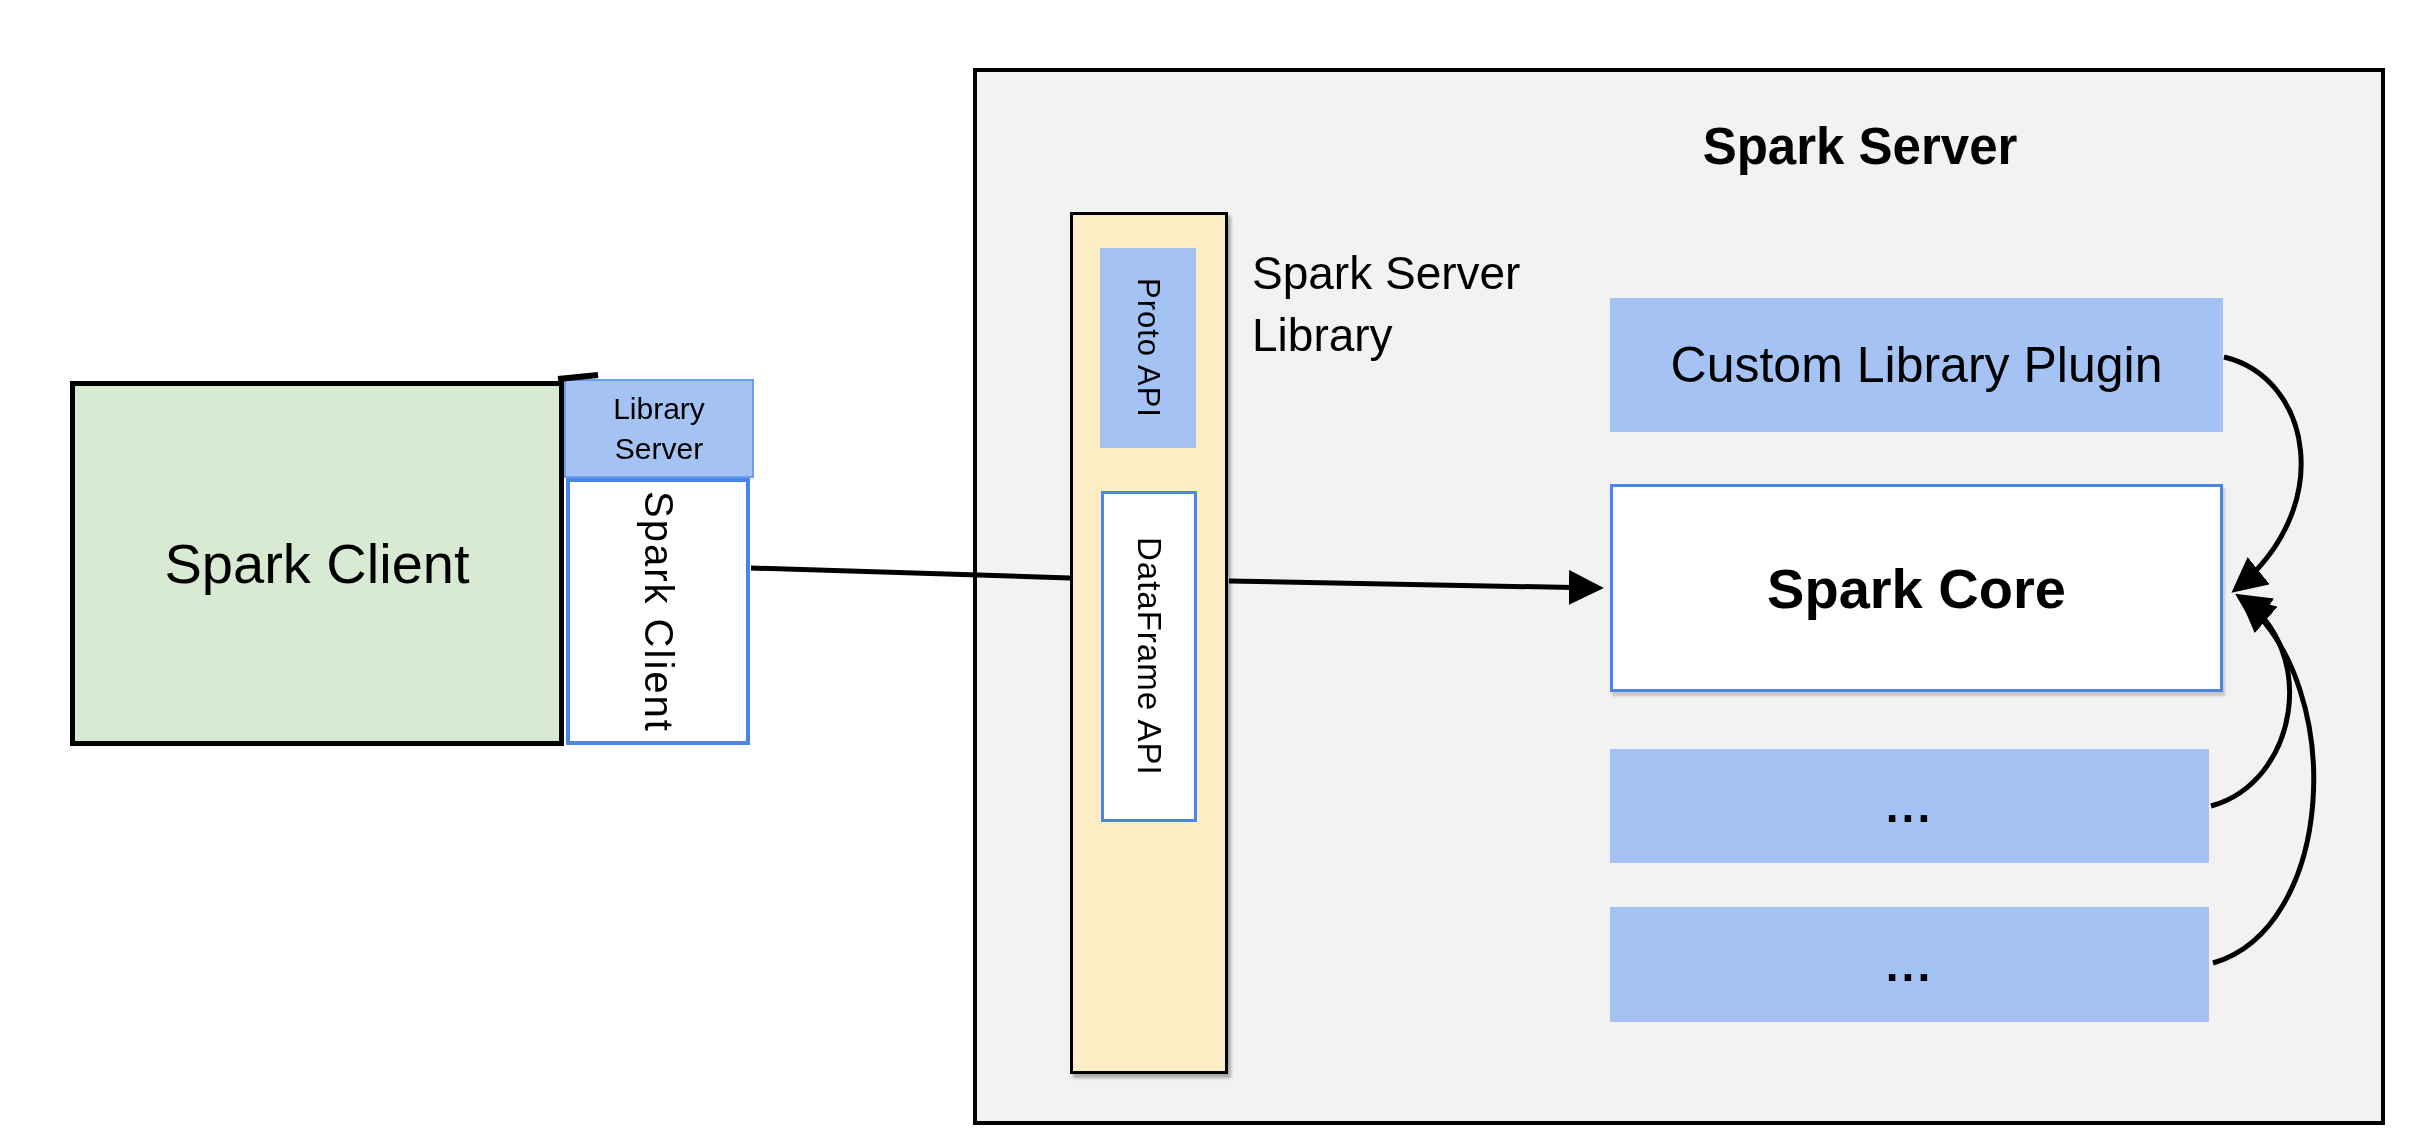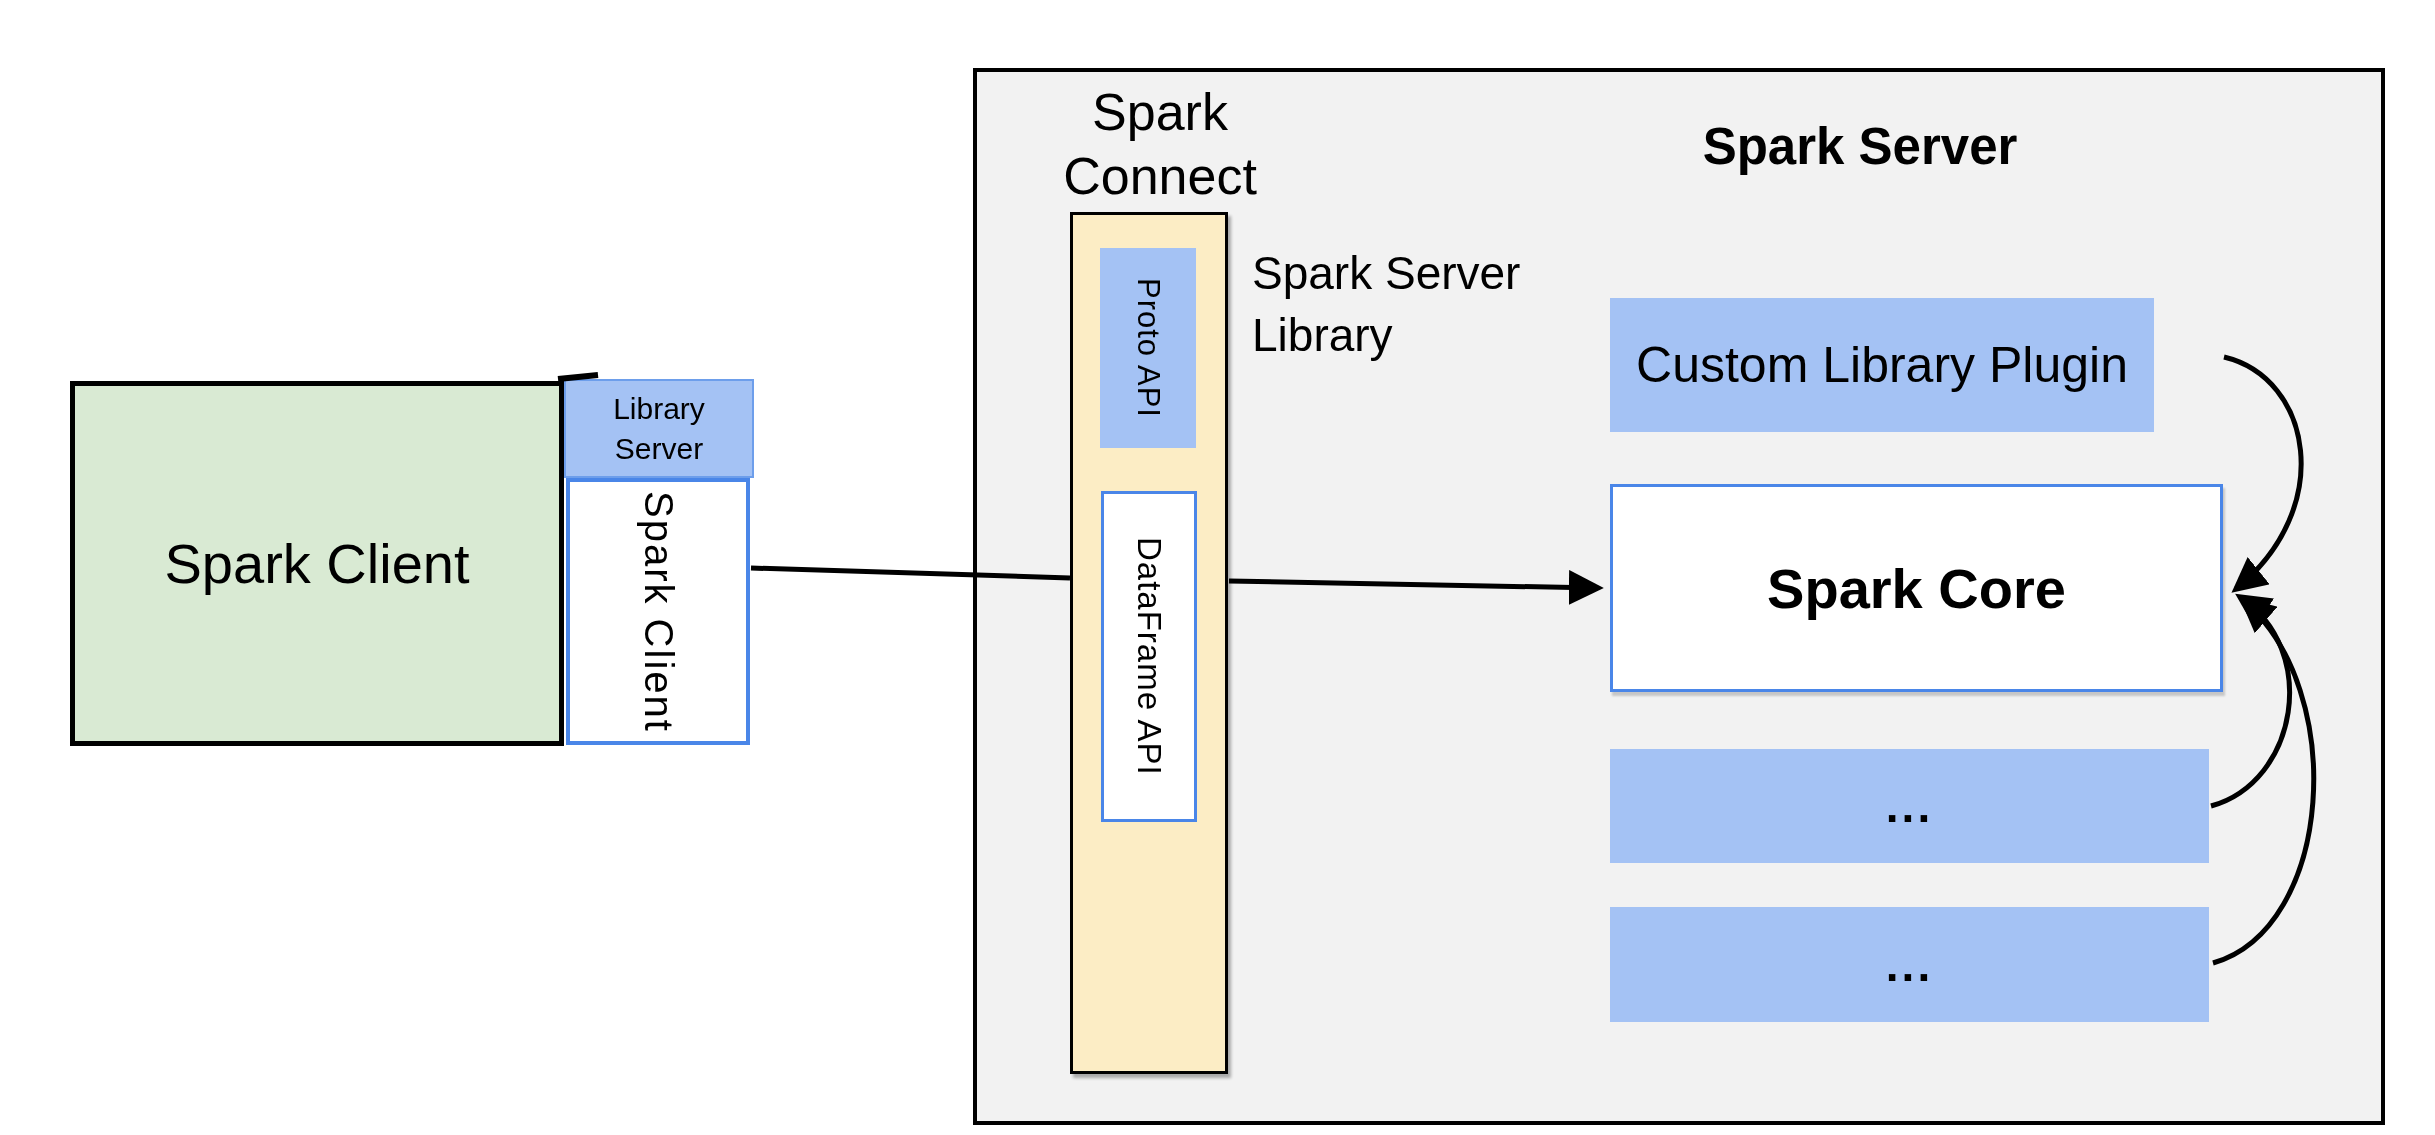--- a/index.html
+++ b/index.html
@@ -38,21 +38,21 @@
   #dataframe-box{
     left:1101px;top:491px;width:96px;height:331px;
     background:#ffffff;border:3px solid #4a86e8;
   }
   .vtext{writing-mode:vertical-rl;text-orientation:mixed;white-space:nowrap;}
   #proto-box .vtext{font-size:31px;letter-spacing:1px;}
   #dataframe-box .vtext{font-size:33px;letter-spacing:1px;}
 
   
   #plugin-box{
-    left:1610px;top:298px;width:544px;height:134px;
+    left:1610px;top:298px;width:613px;height:134px;
     background:#a4c2f4;font-size:50px;
   }
   #core-box{
     left:1610px;top:484px;width:613px;height:208px;
     background:#ffffff;border:3px solid #4a86e8;font-size:56px;
     box-shadow:2px 4px 2px rgba(0,0,0,0.18);
     font-weight:bold;
   }
   .dots-box{
     left:1610px;width:599px;
@@ -98,24 +98,20 @@
     <div>
       <div>Library</div>
       <div>Server</div>
     </div>
   </div>
 
   <div class="abs center" id="spark-client-box">
     <span class="vtext">Spark Client</span>
   </div>
 
-  <div class="abs" id="connect-title">
-    <div>Spark Connect</div>
-    <div>API</div>
-  </div>
 
   <div class="abs" id="server-title">Spark Server</div>
 
   <div class="abs" id="library-box"></div>
   <div class="abs center" id="proto-box">
     <span class="vtext">Proto  API</span>
   </div>
   <div class="abs center" id="dataframe-box">
     <span class="vtext">DataFrame API</span>
   </div>

